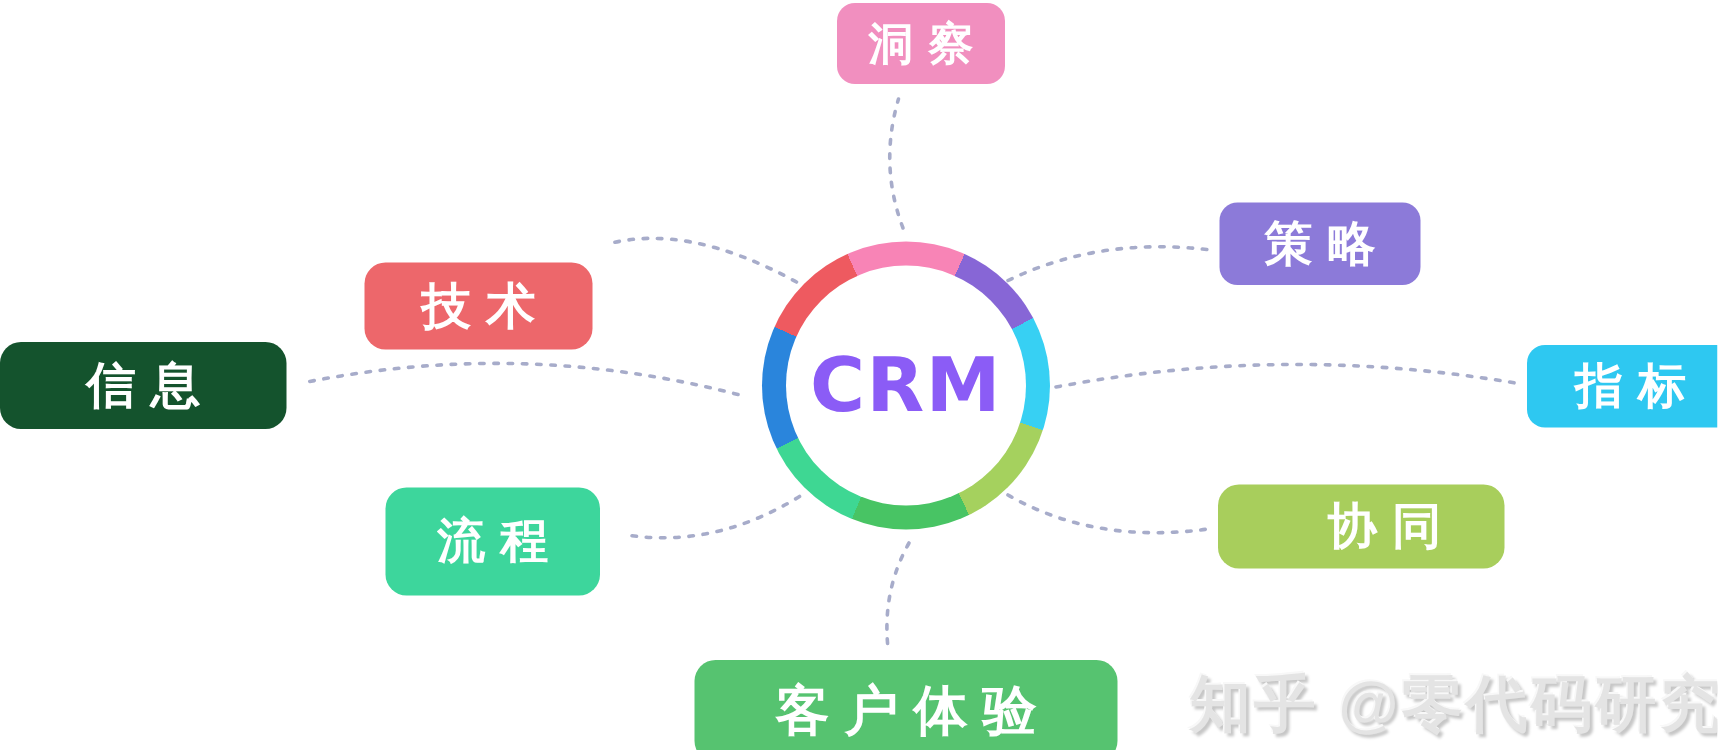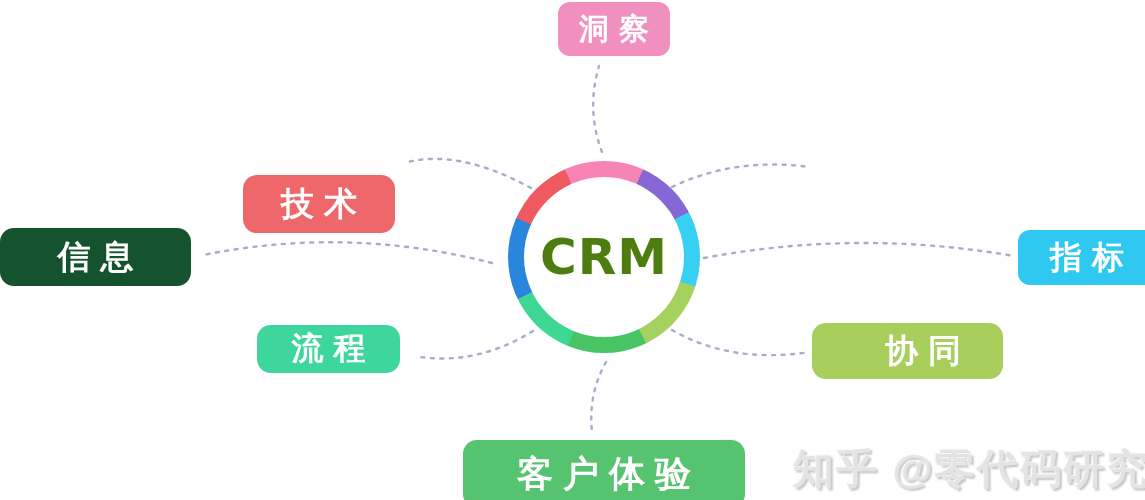--- a/index.html
+++ b/index.html
@@ -38,39 +38,39 @@
   }
   .crm-inner{
     position:absolute;left:16px;top:16px;
     width:160px;height:160px;border-radius:50%;
     background:#ffffff;
     display:flex;align-items:center;justify-content:center;
   }
   .crm-label{
     font-size:50px;
     font-weight:800;
-    color:#4d7c0f;
+    color:#8b5cf6;
     letter-spacing:1px;
     font-family:"DejaVu Sans","Liberation Sans",sans-serif;
   }
   .watermark{
     position:absolute;
     left:793px;top:442px;
     font-size:41px;
     font-weight:bold;
     color:#e4e4e4;
     letter-spacing:2px;
     text-shadow:-1px -1px 0 #f8f8f8, 2px 2px 2px #c6c6c6;
     white-space:nowrap;
   }
   
   .n-insight{left:558px;top:2px;width:112px;height:54px;font-size:30px;}
   .n-technology{left:243px;top:138px;width:152px;height:58px;font-size:33px;margin-top:37px;}
   .n-information{left:0px;top:228px;width:191px;height:58px;font-size:33px;}
-  .n-process{left:257px;top:325px;width:143px;height:48px;font-size:32px;}
+  .n-process{left:257px;top:325px;width:143px;height:72px;font-size:32px;}
   .n-strategy{left:813px;top:135px;width:134px;height:55px;font-size:32px;}
   .n-metrics{left:1018px;top:230px;width:138px;height:55px;font-size:32px;}
   .n-collaboration{left:812px;top:323px;width:191px;height:56px;font-size:33px;}
   .n-cx{left:463px;top:440px;width:282px;height:68px;font-size:36px;}
 </style>
 </head>
 <body>
 
 <div id="canvas">
 
@@ -86,20 +86,21 @@
   </svg>
 
   <div class="node r12 n-insight" style="background: rgb(241, 143, 191);">洞察</div>
 
   <div class="node r14 n-technology" style="background: rgb(237, 103, 107);">技术</div>
 
   <div class="node r14 n-information" style="background: #14532d;">信息</div>
 
   <div class="node r14 n-process" style="background: rgb(61, 214, 156);">流程</div>
 
+  <div class="node r12 n-strategy" style="background: rgb(140, 122, 217);">策略</div>
 
   <div class="node r12 n-metrics" style="background: rgb(46, 200, 241);">指标</div>
 
   <div class="node r14 n-collaboration" style="background: rgb(168, 206, 92); padding-left: 31px;">协同</div>
 
   <div class="node r14 n-cx" style="background: rgb(86, 195, 112);">客户体验</div>
 
   <div class="crm-ring" style="background: conic-gradient(from -24deg, rgb(248, 132, 182) 0deg, rgb(248, 132, 182) 48deg, rgb(135, 102, 214) 48deg, rgb(135, 102, 214) 86deg, rgb(55, 208, 243) 86deg, rgb(55, 208, 243) 132deg, rgb(165, 209, 94) 132deg, rgb(165, 209, 94) 178deg, rgb(72, 196, 100) 178deg, rgb(72, 196, 100) 226deg, rgb(62, 215, 147) 226deg, rgb(62, 215, 147) 268deg, rgb(42, 133, 220) 268deg, rgb(42, 133, 220) 318deg, rgb(238, 90, 96) 318deg, rgb(238, 90, 96) 360deg);">
     <div class="crm-inner">
       <span class="crm-label">CRM</span>

